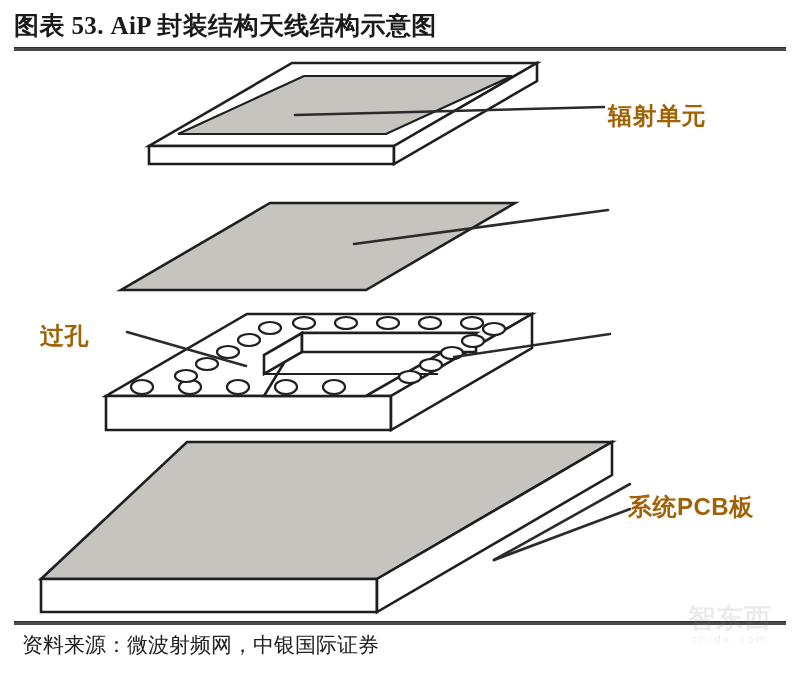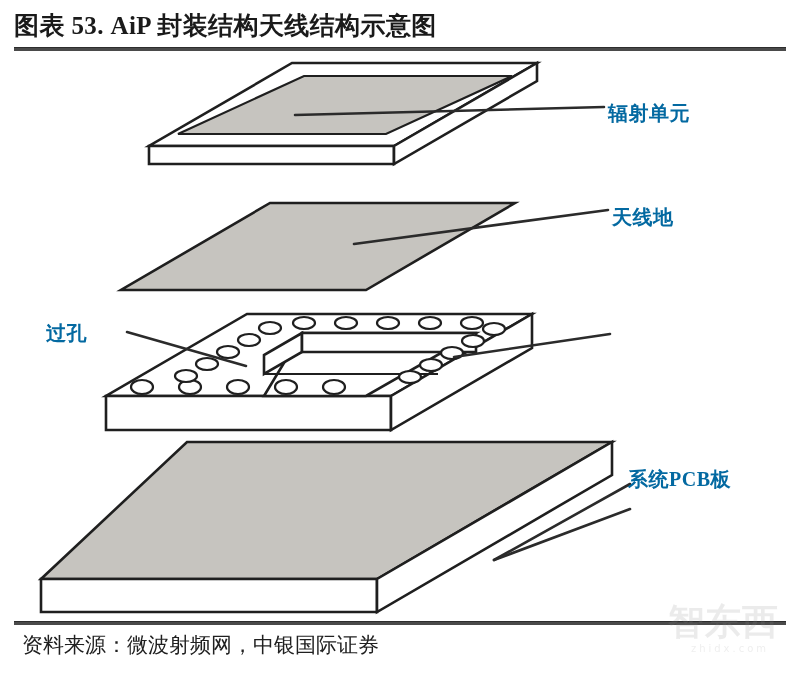--- a/index.html
+++ b/index.html
@@ -81,50 +81,51 @@
     width: 772px;
     height: 566px;
   }
   .figure svg {
     display: block;
   }
 
   
   .diagram-label {
     position: absolute;
-    font-family: Liberation Serif, serif;
-    font-size: 20px;
+    font-family: Liberation Sans, sans-serif;
+    font-size: 24px;
     font-weight: bold;
-    color: #0369a1;
+    color: #a16207;
     white-space: nowrap;
     letter-spacing: 0.5px;
   }
   #label-radiator  { left: 608px; top: 100px; }
   #label-ground    { left: 612px; top: 204px; }
   #label-midlayer  { left: 612px; top: 318px; }
-  #label-pcb       { left: 628px; top: 466px; }
-  #label-via       { left: 46px;  top: 320px; }
+  #label-pcb       { left: 628px; top: 491px; }
+  #label-via       { left: 40px;  top: 320px; }
 
   
   .watermark {
     position: absolute;
     left: 668px;
     top: 604px;
     width: 124px;
     height: 62px;
     opacity: 0.16;
     pointer-events: none;
   }
   .watermark .wm-text {
     font-family: "DejaVu Sans", sans-serif;
     font-weight: bold;
-    font-size: 36px;
+    font-size: 27px;
     color: #8a8a8a;
     letter-spacing: 1px;
     line-height: 1;
+    text-align: center;
   }
   .watermark .wm-sub {
     font-family: "DejaVu Sans", sans-serif;
     font-size: 10px;
     color: #9a9a9a;
     letter-spacing: 3px;
     margin-top: 3px;
     text-align: center;
   }
 </style>
@@ -242,21 +243,20 @@
 
         <line class="lead" x1="113" y1="280" x2="232" y2="314"></line>
 
         <line class="lead" x1="480" y1="508" x2="616" y2="432"></line>
         <line class="lead" x1="480" y1="508" x2="616" y2="457"></line>
       </g>
     </svg>
   </div>
 
   <div class="diagram-label" id="label-radiator">辐射单元</div>
-  <div class="diagram-label" id="label-ground">天线地</div>
   <div class="diagram-label" id="label-pcb">系统PCB板</div>
   <div class="diagram-label" id="label-via">过孔</div>
 
   <div class="rule-bottom"></div>
   <div class="source-note">资料来源：微波射频网，中银国际证券</div>
 
   <div class="watermark">
     <div class="wm-text">智东西</div>
     <div class="wm-sub">zhidx.com</div>
   </div>

